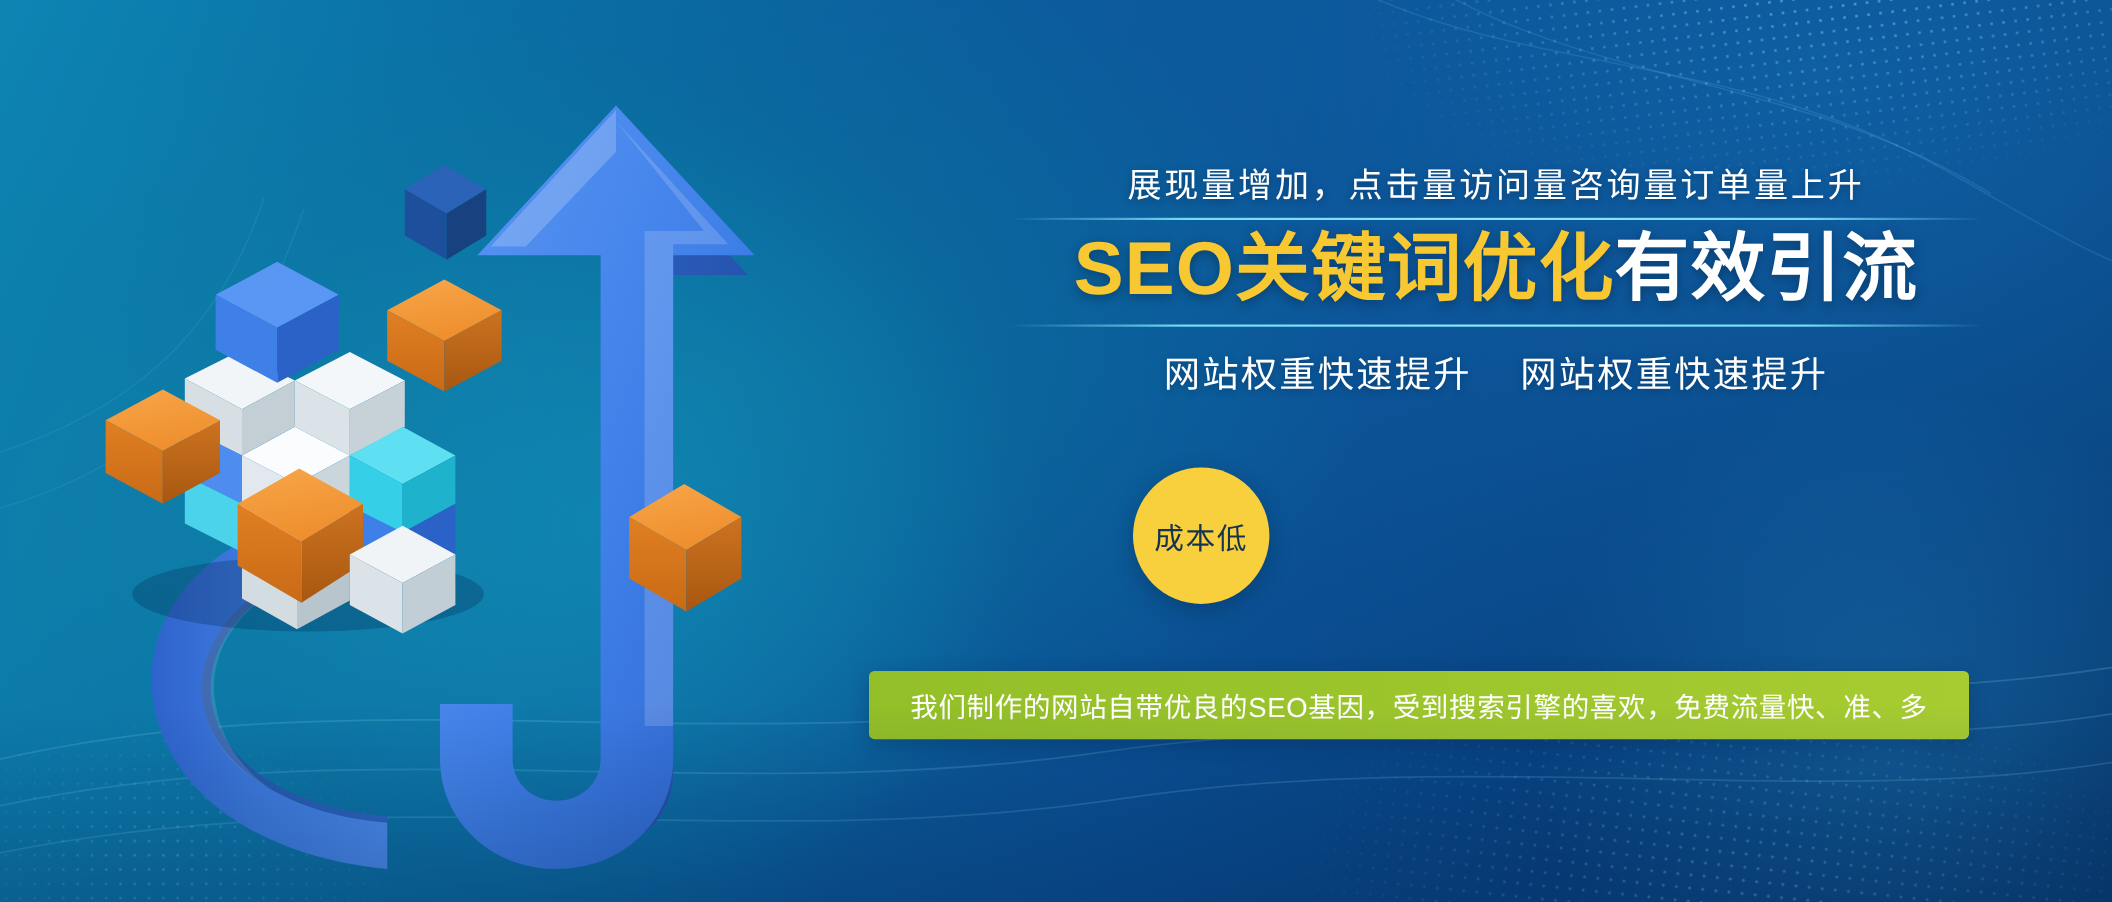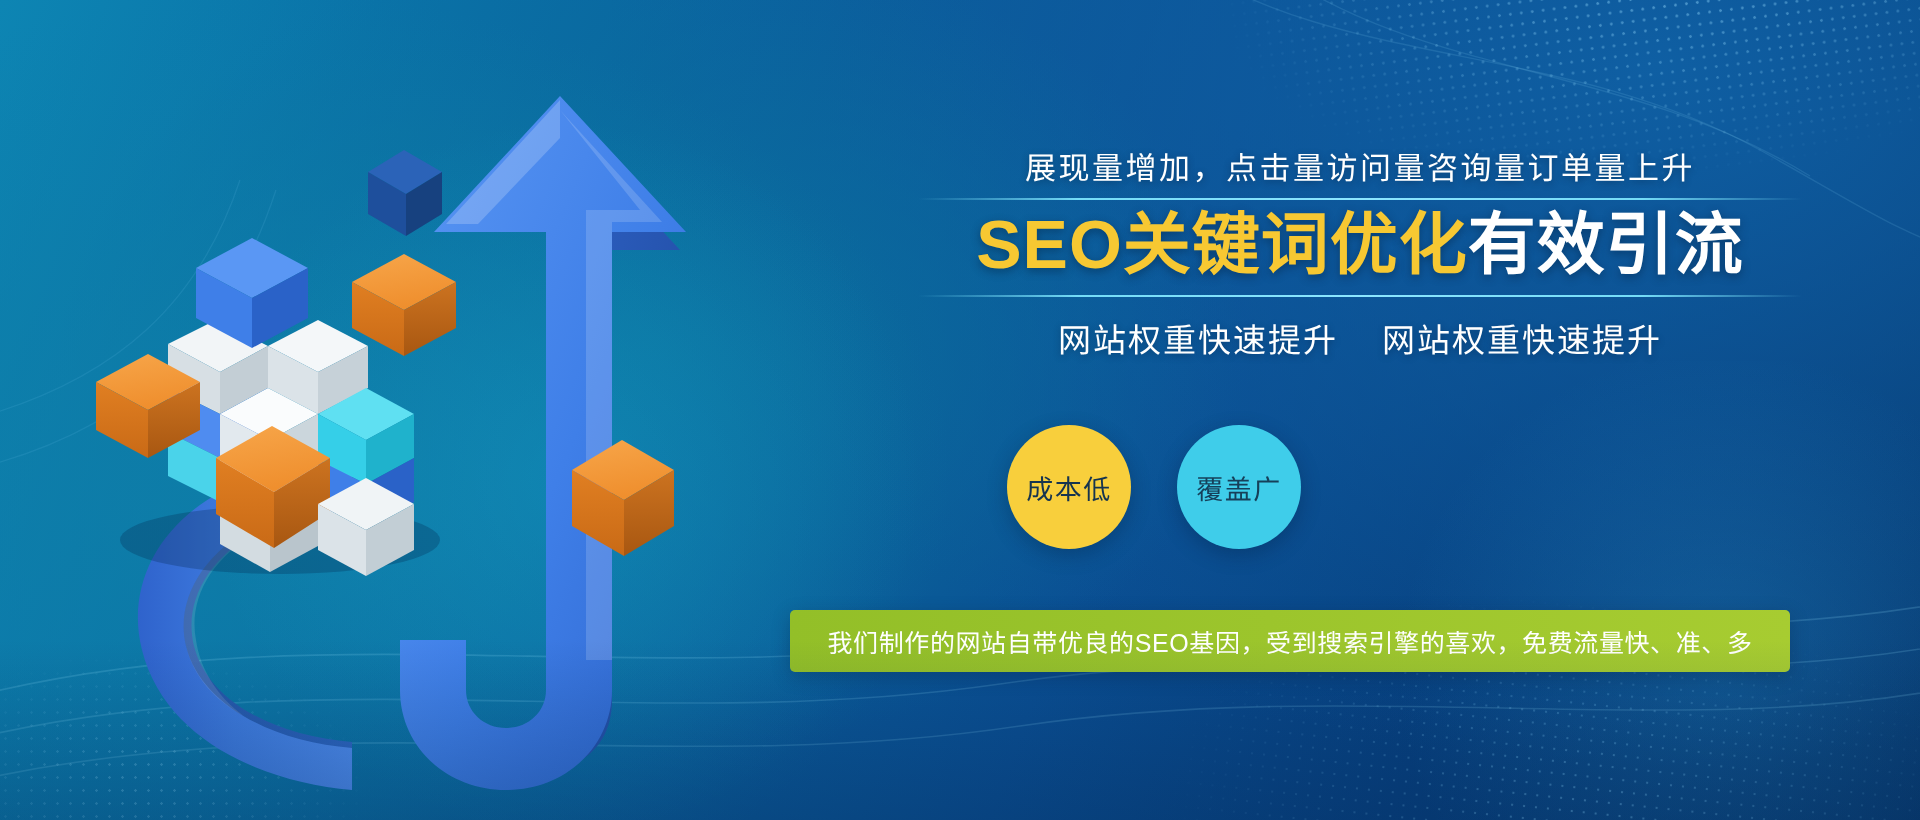--- a/index.html
+++ b/index.html
@@ -88,21 +88,21 @@
   .headline .hl-white{color:#ffffff;}
 
   .subline{
     color:#ffffff;font-size:33px;letter-spacing:2px;font-weight:400;
     margin:17px 0 0 0;text-shadow:0 2px 7px rgba(0,30,60,.4);
   }
   .subline .gap{display:inline-block;width:44px;}
 
   
   .badges{
-    position:absolute;left:1007px;top:425px;
+    position:absolute;left:1030px;top:425px;
     display:flex;gap:46px;align-items:center;
   }
   .badge{
     width:124px;height:124px;border-radius:50%;
     display:flex;align-items:center;justify-content:center;
     font-size:27px;letter-spacing:1.5px;font-weight:400;
     box-shadow:0 6px 20px rgba(0,25,55,.30);
   }
   .badge-cost{background:#f8cf3c;color:#16344f;}
   .badge-cover{background:#3fcdea;color:#16405a;}
@@ -308,23 +308,20 @@
       <h1 class="headline"><span class="hl-gold">SEO关键词优化</span><span class="hl-white">有效引流</span></h1>
     </div>
 
     <p class="subline"><span>网站权重快速提升</span><span class="gap"></span><span>网站权重快速提升</span></p>
   </div>
 
   <div class="badges">
     <div class="badge badge-cost">
       <span>成本低</span>
     </div>
-    <div class="badge badge-cover">
-      <span>覆盖广</span>
-    </div>
   </div>
 
   <div class="green-bar">
     <span class="green-bar-text">我们制作的网站自带优良的SEO基因，受到搜索引擎的喜欢，免费流量快、准、多</span>
   </div>
 
   <div class="bottom-shade"></div>
 </div>
 
 </body></html>

